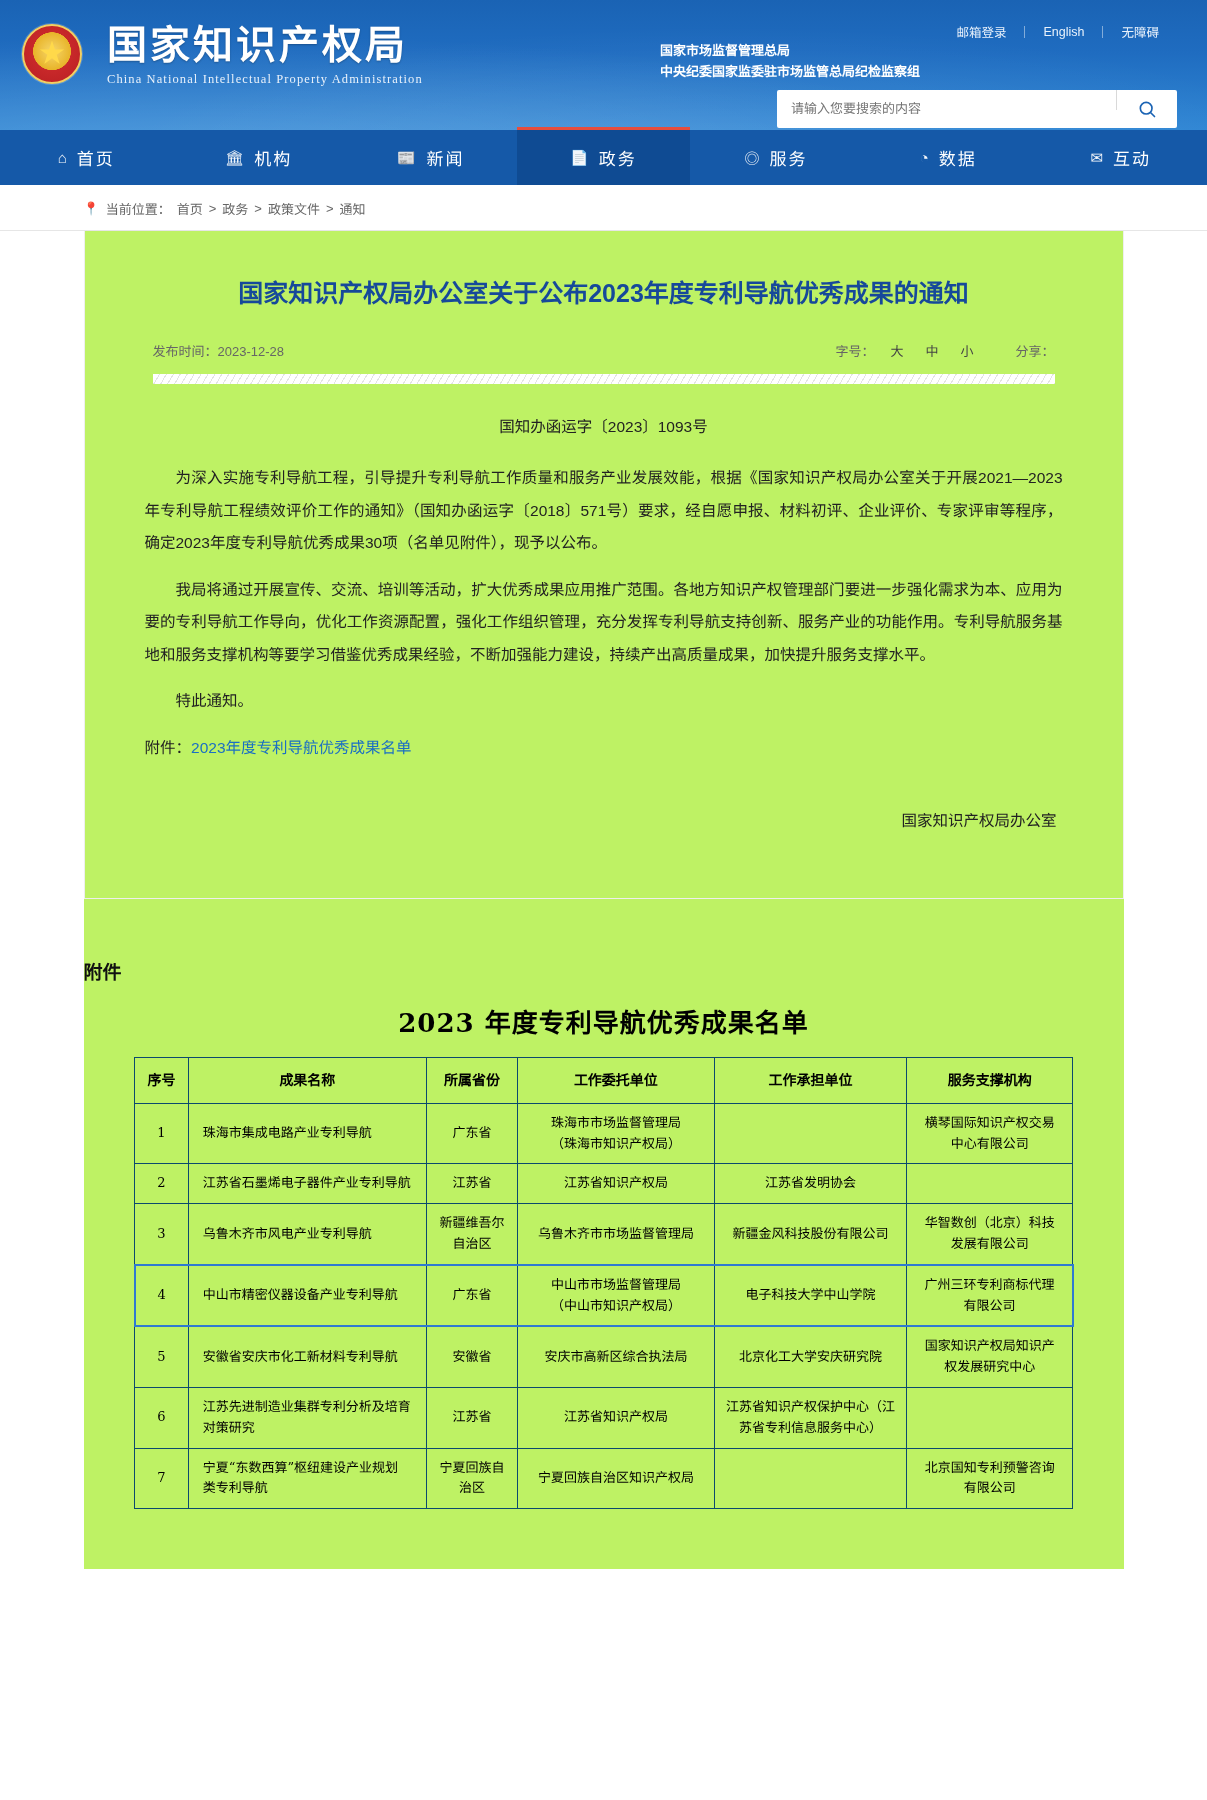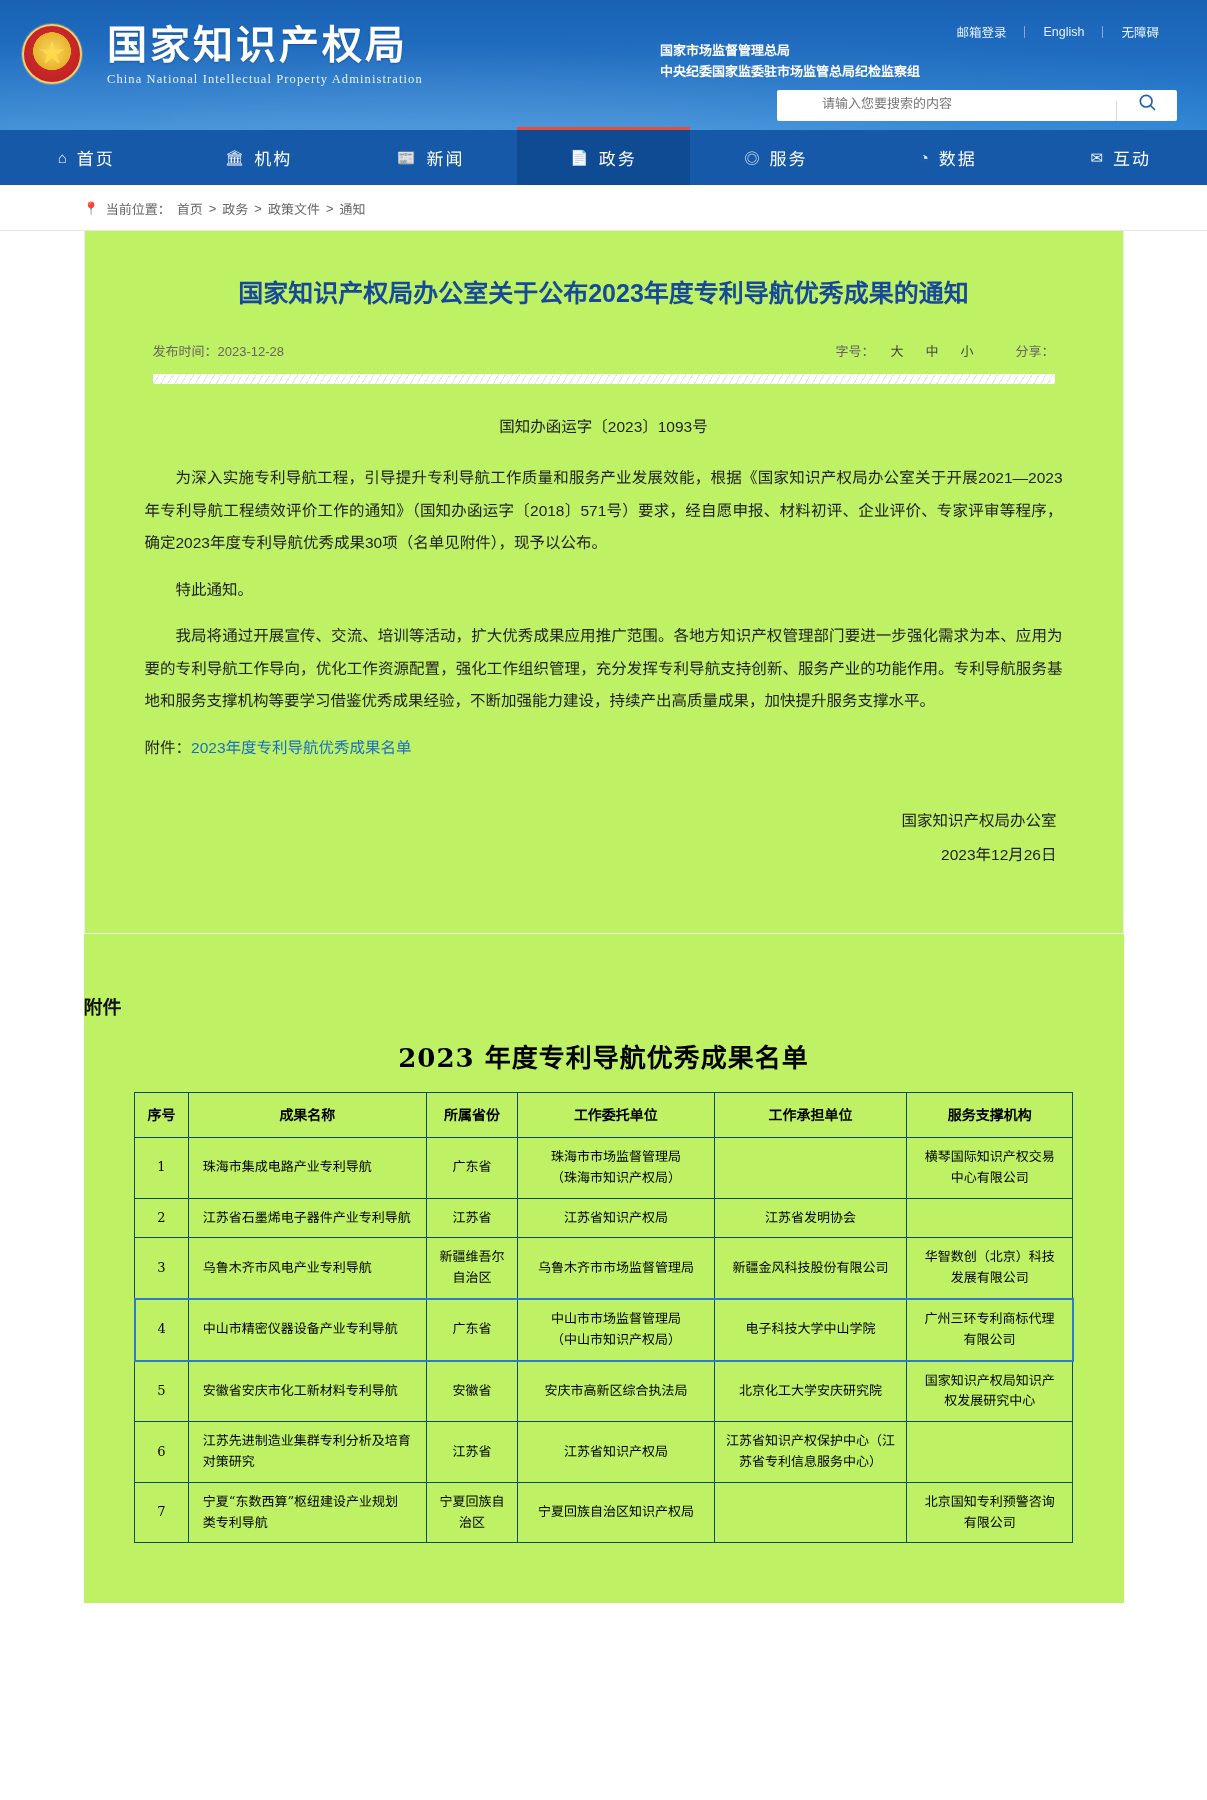--- a/index.html
+++ b/index.html
@@ -58,24 +58,24 @@
     display:flex; align-items:center; gap:0;
   }
   .top-links a{ color:#e9f2fc; text-decoration:none; padding:0 18px; }
   .top-links .divider{ width:1px; height:12px; background:rgba(255,255,255,.45); }
   .org-lines{
     position:absolute; left:660px; top:40px;
     font-size:13px; color:#ffffff; line-height:1.65; font-weight:bold;
   }
   .searchbox{
     position:absolute; right:30px; top:90px;
-    width:400px; height:31px;
+    width:400px; height:38px;
     background:#ffffff;
     border-radius:2px;
-    display:flex; align-items:flex-end;padding-left:31px;
+    display:flex; align-items:flex-start;
   }
   .searchbox input{
     flex:1; border:0; outline:none; height:36px;
     padding:0 14px; font-size:13px; color:#999;
     font-family:"Liberation Sans", sans-serif;
     background:transparent;
   }
   .searchbox .sep{ width:1px; height:20px; background:#d9d9d9; }
   .search-btn{
     width:60px; height:38px; display:flex; align-items:center; justify-content:center;
@@ -294,30 +294,29 @@
         <span class="size">小</span>
         <span class="share label">分享：</span>
       </span>
     </div>
 
     <div class="hatch"></div>
 
     <div class="doc-no">国知办函运字〔2023〕1093号</div>
 
     <p class="para indent">为深入实施专利导航工程，引导提升专利导航工作质量和服务产业发展效能，根据《国家知识产权局办公室关于开展2021—2023年专利导航工程绩效评价工作的通知》（国知办函运字〔2018〕571号）要求，经自愿申报、材料初评、企业评价、专家评审等程序，确定2023年度专利导航优秀成果30项（名单见附件），现予以公布。</p>
+    <p class="para indent">我局将通过开展宣传、交流、培训等活动，扩大优秀成果应用推广范围。各地方知识产权管理部门要进一步强化需求为本、应用为要的专利导航工作导向，优化工作资源配置，强化工作组织管理，充分发挥专利导航支持创新、服务产业的功能作用。专利导航服务基地和服务支撑机构等要学习借鉴优秀成果经验，不断加强能力建设，持续产出高质量成果，加快提升服务支撑水平。</p>
     <p class="para indent">特此通知。</p>
-    <p class="para indent">我局将通过开展宣传、交流、培训等活动，扩大优秀成果应用推广范围。各地方知识产权管理部门要进一步强化需求为本、应用为要的专利导航工作导向，优化工作资源配置，强化工作组织管理，充分发挥专利导航支持创新、服务产业的功能作用。专利导航服务基地和服务支撑机构等要学习借鉴优秀成果经验，不断加强能力建设，持续产出高质量成果，加快提升服务支撑水平。</p>
 
     <p class="attach-line">
       <span>附件：</span><a href="#">2023年度专利导航优秀成果名单</a>
     </p>
 
     <div class="sign">
       <div>国家知识产权局办公室</div>
-      <div>2023年12月26日</div>
     </div>
   </div>
 
   <div class="attachment">
     <div class="attach-label">附件</div>
     <div class="attach-title">2023 年度专利导航优秀成果名单</div>
 
     <table class="result">
       <colgroup>
         <col class="col1">

